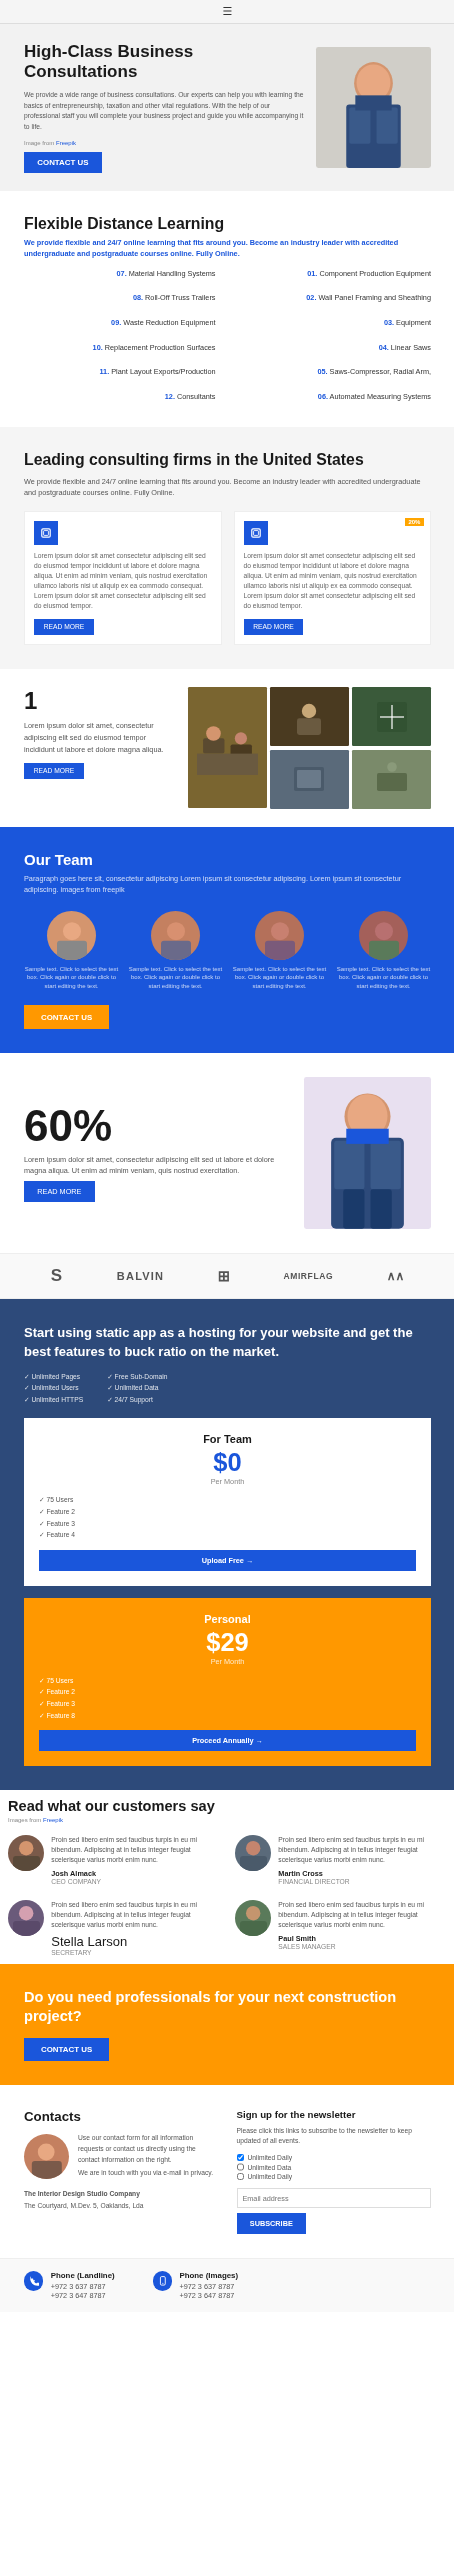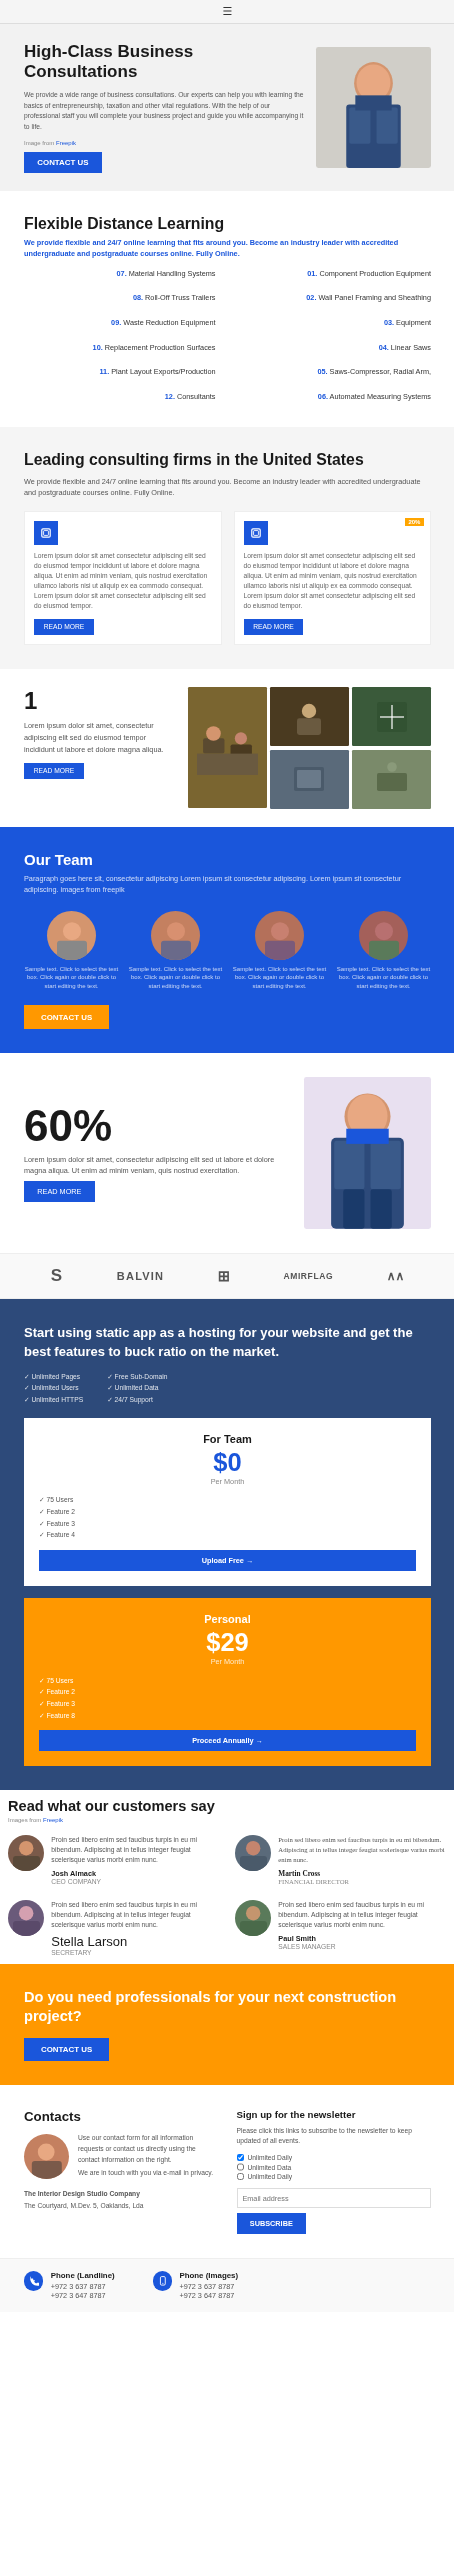--- a/index.html
+++ b/index.html
@@ -274,21 +274,21 @@
             <rect x="5" y="30" width="45" height="35" rx="5" fill="#5a4a3a"></rect>
           </svg>
       </div>
       <div>
         <p style="font-size:6.7px; color:#555; line-height:1.5; margin-bottom:3.6px;">Proin sed libero enim sed faucibus turpis in eu mi bibendum. Adipiscing at in tellus integer feugiat scelerisque varius morbi enim nunc.</p>
         <div style="font-size:7.3px; font-weight:bold; color:#1a1a1a;">Josh Almack</div>
         <div style="font-size:6.7px; color:#888;">CEO COMPANY</div>
       </div>
     </div>
 
-    <div style="display:flex; gap:7.3px;font-family:Liberation Serif, serif;">
+    <div style="display:flex; gap:7.3px;">
       <div style="width:36px; height:36px; border-radius:50%; background:#5a6a7a; flex-shrink:0; overflow:hidden; display:flex; align-items:flex-end; justify-content:center;">
         <svg width="33" height="33" viewBox="0 0 55 55">
             <circle cx="27" cy="17" r="12" fill="#c4856e"></circle>
             <rect x="5" y="30" width="45" height="35" rx="5" fill="#4a5a6a"></rect>
           </svg>
       </div>
       <div>
         <p style="font-size:6.7px; color:#555; line-height:1.5; margin-bottom:3.6px;">Proin sed libero enim sed faucibus turpis in eu mi bibendum. Adipiscing at in tellus integer feugiat scelerisque varius morbi enim nunc.</p>
         <div style="font-size:7.3px; font-weight:bold; color:#1a1a1a;">Martin Cross</div>
         <div style="font-size:6.7px; color:#888;">FINANCIAL DIRECTOR</div>

